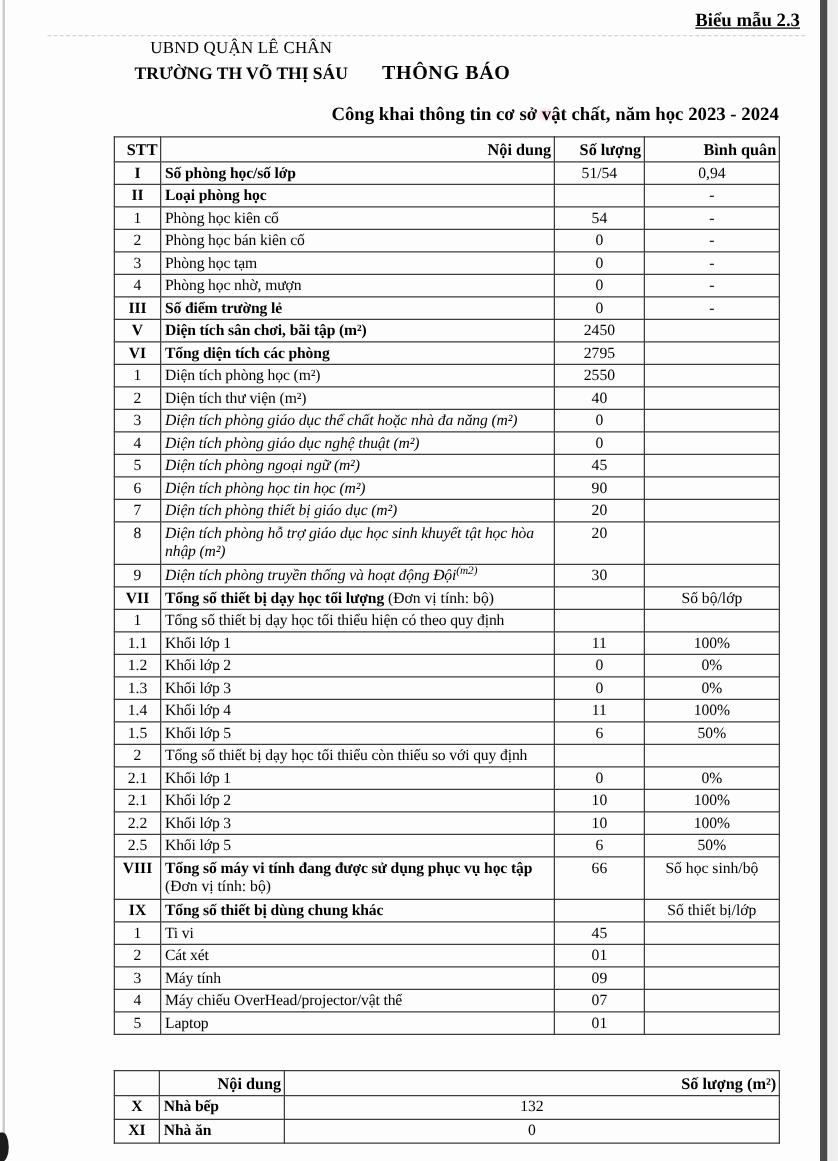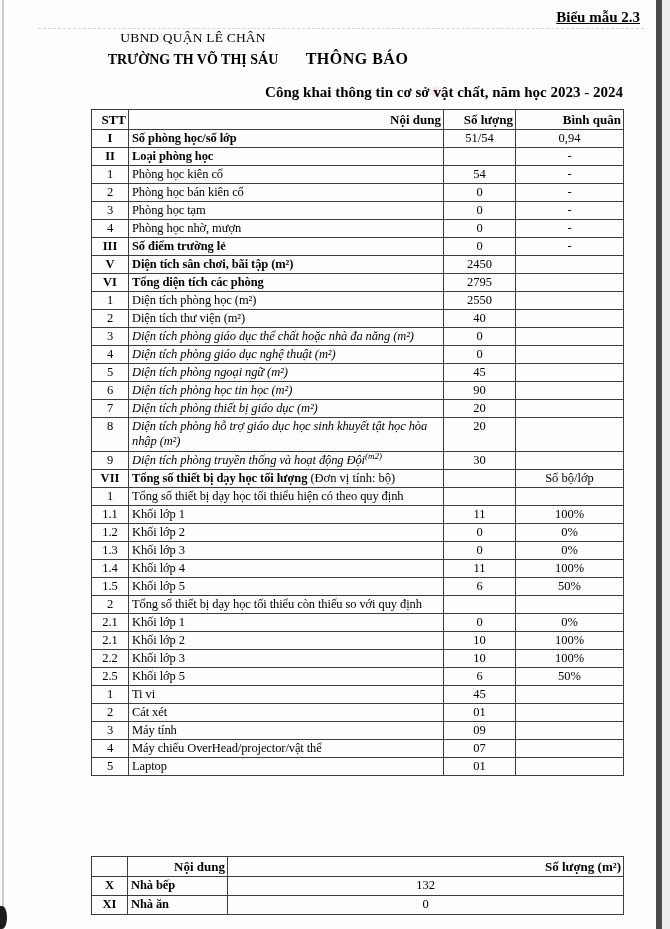--- a/index.html
+++ b/index.html
@@ -250,20 +250,32 @@
           <td class="c-label"><span class="lbl">Khối lớp 3</span><span class="sfx"></span></td>
           <td class="c-qty">10</td>
           <td class="c-avg">100%</td>
         </tr>
         <tr class="r-normal">
           <td class="c-stt">2.5</td>
           <td class="c-label"><span class="lbl">Khối lớp 5</span><span class="sfx"></span></td>
           <td class="c-qty">6</td>
           <td class="c-avg">50%</td>
         </tr>
+        <tr class="r-bold tall">
+          <td class="c-stt">VIII</td>
+          <td class="c-label"><span class="lbl">Tổng số máy vi tính đang được sử dụng phục vụ học tập</span><span class="sfx"> (Đơn vị tính: bộ)</span></td>
+          <td class="c-qty">66</td>
+          <td class="c-avg">Số học sinh/bộ</td>
+        </tr>
+        <tr class="r-bold">
+          <td class="c-stt">IX</td>
+          <td class="c-label"><span class="lbl">Tổng số thiết bị dùng chung khác</span><span class="sfx"></span></td>
+          <td class="c-qty"></td>
+          <td class="c-avg">Số thiết bị/lớp</td>
+        </tr>
         <tr class="r-normal">
           <td class="c-stt">1</td>
           <td class="c-label"><span class="lbl">Ti vi</span><span class="sfx"></span></td>
           <td class="c-qty">45</td>
           <td class="c-avg"></td>
         </tr>
         <tr class="r-normal">
           <td class="c-stt">2</td>
           <td class="c-label"><span class="lbl">Cát xét</span><span class="sfx"></span></td>
           <td class="c-qty">01</td>

